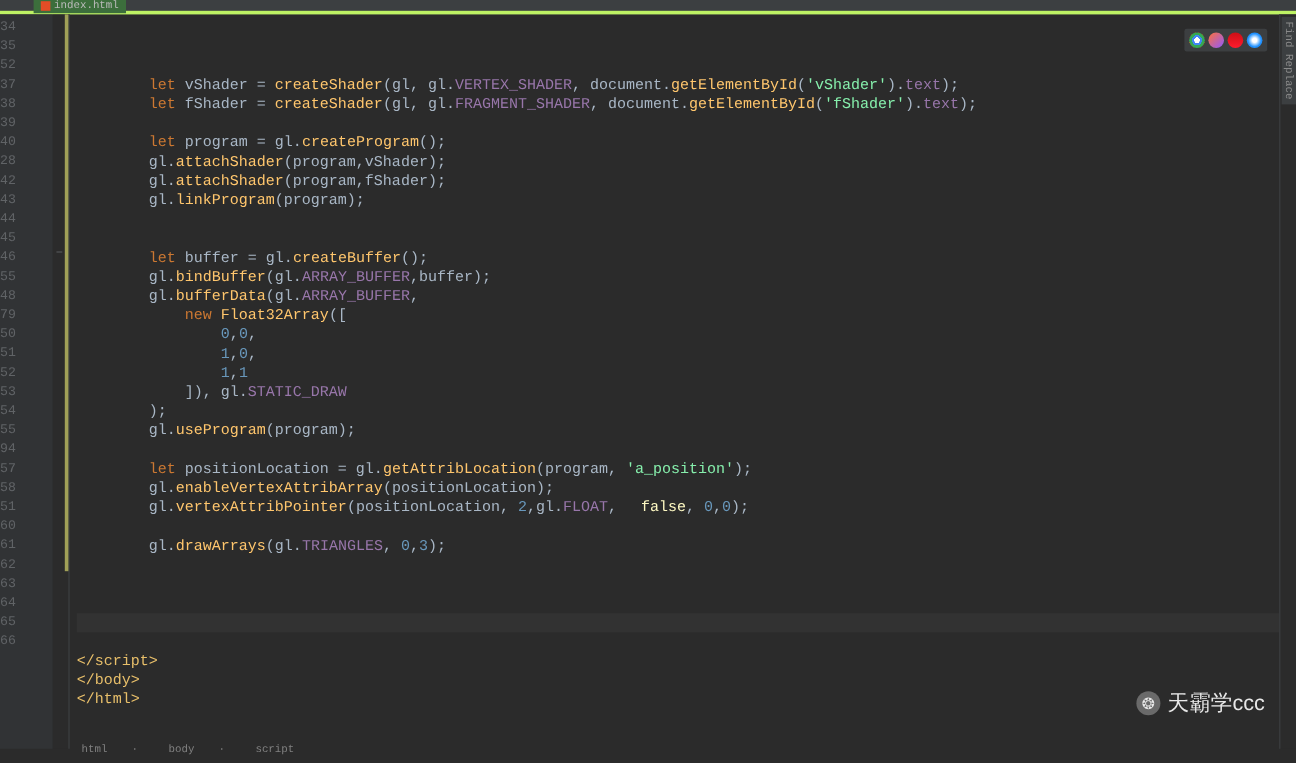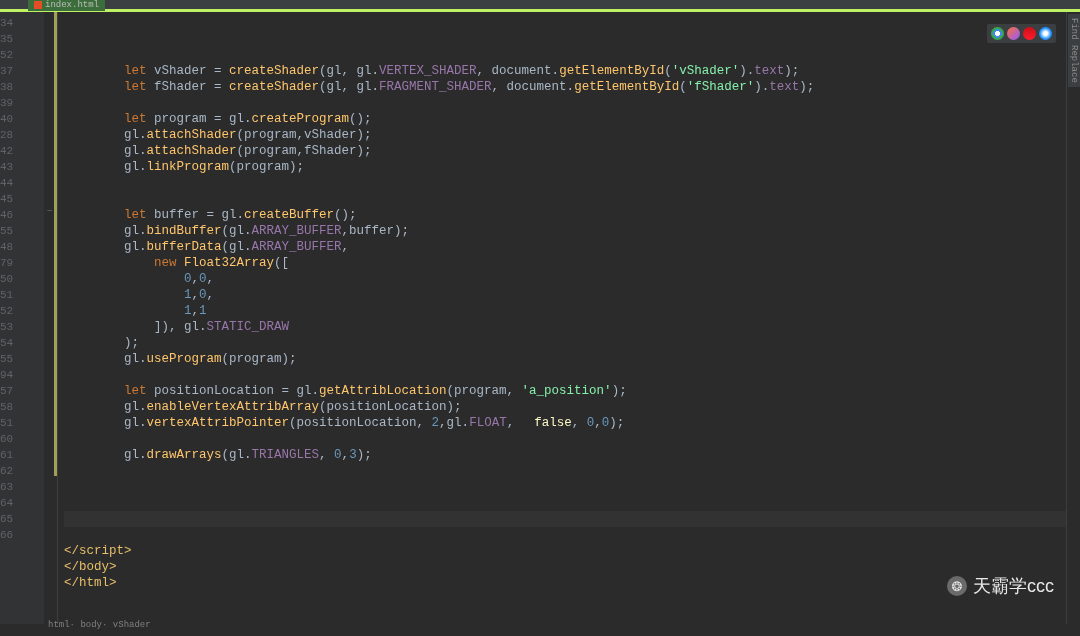--- a/index.html
+++ b/index.html
@@ -111,21 +111,21 @@
   color: #8a8a8a;
   background: #3c3f41;
   padding: 4px 1px;
 }
 .breadcrumbs {
   position: absolute;
   bottom: 6px; left: 48px;
   font-size: 9px;
   color: #808080;
 }
-.breadcrumbs span { margin: 0 0; }
+.breadcrumbs span { margin: 0 20px; }
 .watermark {
   position: absolute;
   bottom: 38px; right: 26px;
   display: flex;
   align-items: center;
   gap: 6px;
   color: #e8e8e8;
   font-size: 18px;
   font-family: sans-serif;
 }
@@ -204,19 +204,19 @@
   <span class="bicon" style="background:linear-gradient(135deg,#ff7139,#9059ff)"></span>
   <span class="bicon" style="background:linear-gradient(#cc0f16,#ff1b2d)"></span>
   <span class="bicon" style="background:radial-gradient(circle,#fff 20%,#1e90ff 60%)"></span>
 </div>
 
 <div class="sidebar-label">Find Replace</div>
 
 <div class="breadcrumbs">
   <span>html</span>·
   <span>body</span>·
-  <span>vShader</span>
+  <span>script</span>
 </div>
 
 <div class="watermark">
   <span class="wm-icon">❂</span>
   <span>天霸学ccc</span>
 </div>
 
 </body></html>

